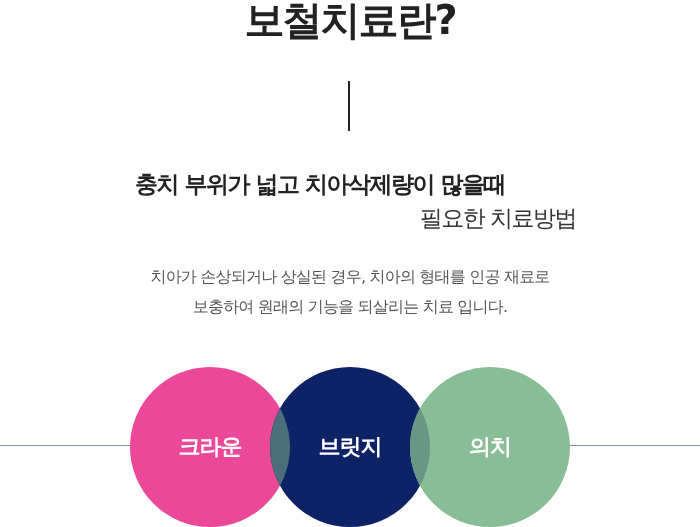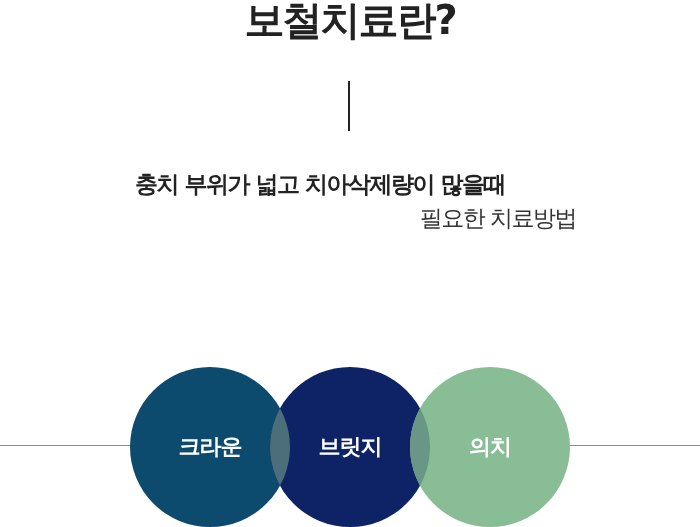--- a/index.html
+++ b/index.html
@@ -34,37 +34,39 @@
     .hline {
       position: absolute; left: 0; top: 445px; width: 700px; height: 1px;
       background: #7f8fb5;
     }
     .circle {
       position: absolute; top: 367px; width: 160px; height: 160px; border-radius: 50%;
       display: flex; align-items: center; justify-content: center;
       color: #ffffff; font-weight: bold; font-size: 22px; letter-spacing: -1px;
       cursor: pointer;
     }
-    .c-green { background: #0c4a6e; }
+    .c-green { background: #ec4899; }
     .c-navy { background: #0e2366; font-family: Liberation Serif, serif; }
     .c1 { left: 130px; z-index: 1; }
     .c2 { left: 270px; z-index: 2; }
     .c3 { left: 410px; z-index: 3; opacity: 1; }
     .circle span { position: relative; z-index: 5; }
   </style>
 </head>
 <body>
 
 <div class="title">보철치료란?</div>
 <div class="vline"></div>
 
 <div class="subhead">충치 부위가 넓고 치아삭제량이 많을때</div>
 <div class="subhead2">필요한 치료방법</div>
 
 <div class="desc">
+  <div>치아가 손상되거나 상실된 경우, 치아의 형태를 인공 재료로</div>
+  <div>보충하여 원래의 기능을 되살리는 치료 입니다.</div>
 </div>
 
 <div class="hline"></div>
 
 <div class="circle c-green c1">
   <span>크라운</span>
 </div>
 <div class="circle c-navy c2">
   <span>브릿지</span>
 </div>

